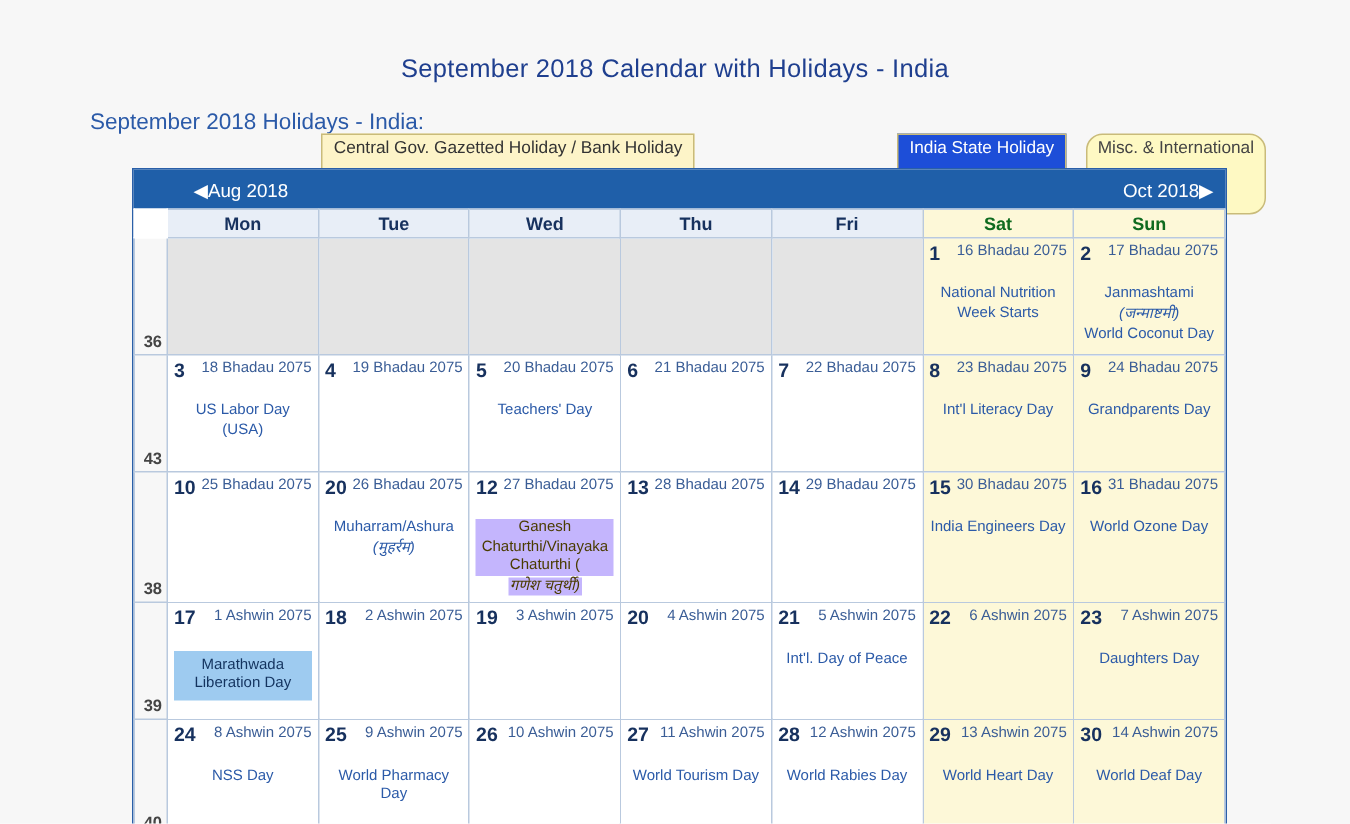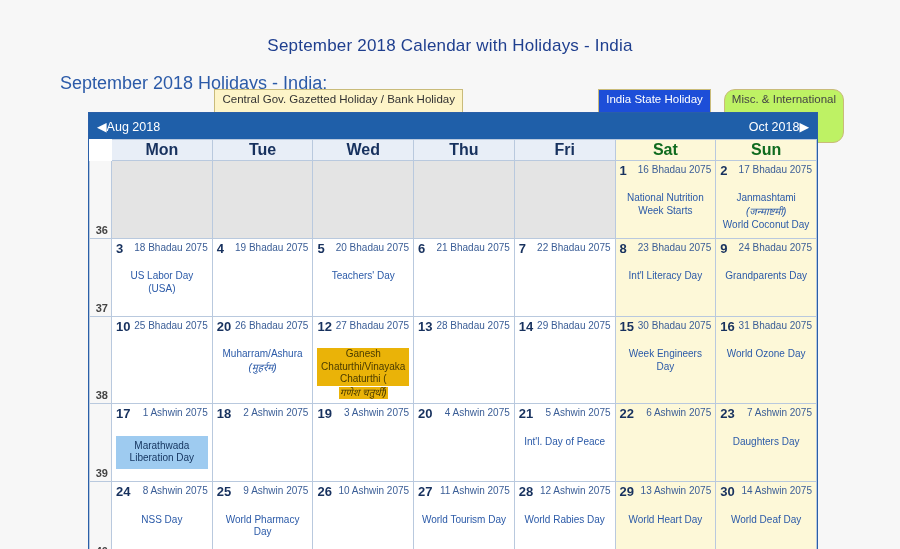--- a/index.html
+++ b/index.html
@@ -17,40 +17,40 @@
     color: #1f3f8f;
     font-size: 17px;
     padding-top: 36px;
     letter-spacing: .2px;
   }
 
   .subhead {
     position: absolute;
     left: 60px; top: 73px;
     color: #2b5aa8;
-    font-size: 18px;
+    font-size: 15px;
   }
 
   .legend {
     position: absolute;
     right: 56px; top: 89px;
     display: flex;
     gap: 13px;
     font-size: 11.5px;
   }
   .legend span {
     padding: 3px 7px 4px 7px;
     border: 1px solid #c9bb7a;
     line-height: 1.15;
     white-space: nowrap;
   }
   .lg-gov   { background: #fdf4c8; color: #333; border-color:#d8cb8a; }
   .lg-res   { background: #e5e5e5; color: #333; border-color:#dba9b1;margin-top:32px; }
   .lg-state { background: #1d4ed8; color: #fff; border-color:#2a6fc9; }
-  .lg-misc  { background: #bef264; color: #444; border-color:#d6d2b4;border-radius:11px; }
+  .lg-misc  { background: #fef9c3; color: #444; border-color:#d6d2b4;border-radius:11px; }
 
   .cal {
     position: absolute;
     left: 88px; top: 112px;
     width: 730px;
     border: 1px solid #2a5fa8;
     background: #fff;
   }
 
   .cal-head {
@@ -65,28 +65,28 @@
   }
   .cal-head .month-title {
     font-size: 14.5px;
     font-weight: bold;
     letter-spacing: .3px;
     position: absolute;
     left: 0; right: 0;
     text-align: center;
     pointer-events: none;
   }
-  .cal-head .nav { position: relative; z-index: 2; }
+  .cal-head .nav { position: relative; z-index: 2; margin-left: 32px; }
 
   table.grid { border-collapse: collapse; width: 100%; table-layout: fixed; }
   table.grid th, table.grid td { border: 1px solid #b9c9de; }
 
   thead th {
     height: 19px;
-    font-size: 16px;
+    font-size: 12px;
     color: #17315e;
     background: #e8eef7;
     font-weight: bold;
   }
   thead th.wk { width: 22px; background: #fff; border-color:#fff; }
   thead th.sat, thead th.sun { background: #fdf8d8; color: #0f6b1f; }
   thead th.sun { color: #0f6b1f; margin-top: 43px; }
 
   td.wknum {
     width: 22px;
@@ -134,21 +134,21 @@
     text-align: center;
   }
   .ev div { margin-bottom: 1px; }
   .ev .state {
     background: #9ecbf0;
     color: #13335e;
     display: inline-block;
     padding: 4px 1px;
   }
   .ev .gov {
-    background: #eab308;
+    background: #c4b5fd;
     color: #4a3b00;
     display: inline-block;
     padding: 0 1px;
   }
   .ev .misc { color: #2b5aa8; }
   .dev { font-style: italic; }
 </style>
 </head>
 <body>
 
@@ -203,21 +203,21 @@
               <div class="dnum">2</div>
               <div class="dalt">17 Bhadau 2075</div>
               <div class="ev">
                 <div><span class="res">Janmashtami</span></div>
                 <div><span class="res dev">(जन्माष्टमी)</span></div>
                 <div><span class="misc">World Coconut Day</span></div>
               </div>
             </td>
           </tr>
           <tr>
-            <td class="wknum">37</td>
+            <td class="wknum">43</td>
             <td class="day">
               <div class="dnum">3</div>
               <div class="dalt">18 Bhadau 2075</div>
               <div class="ev">
                 <div><span class="misc">US Labor Day (USA)</span></div>
               </div>
             </td>
             <td class="day">
               <div class="dnum">4</div>
               <div class="dalt">19 Bhadau 2075</div>
@@ -285,21 +285,21 @@
             </td>
             <td class="day">
               <div class="dnum">14</div>
               <div class="dalt">29 Bhadau 2075</div>
               <div class="ev"></div>
             </td>
             <td class="day weekend">
               <div class="dnum">15</div>
               <div class="dalt">30 Bhadau 2075</div>
               <div class="ev">
-                <div><span class="misc">Week Engineers Day</span></div>
+                <div><span class="misc">India Engineers Day</span></div>
               </div>
             </td>
             <td class="day weekend">
               <div class="dnum">16</div>
               <div class="dalt">31 Bhadau 2075</div>
               <div class="ev">
                 <div><span class="misc">World Ozone Day</span></div>
               </div>
             </td>
           </tr>

